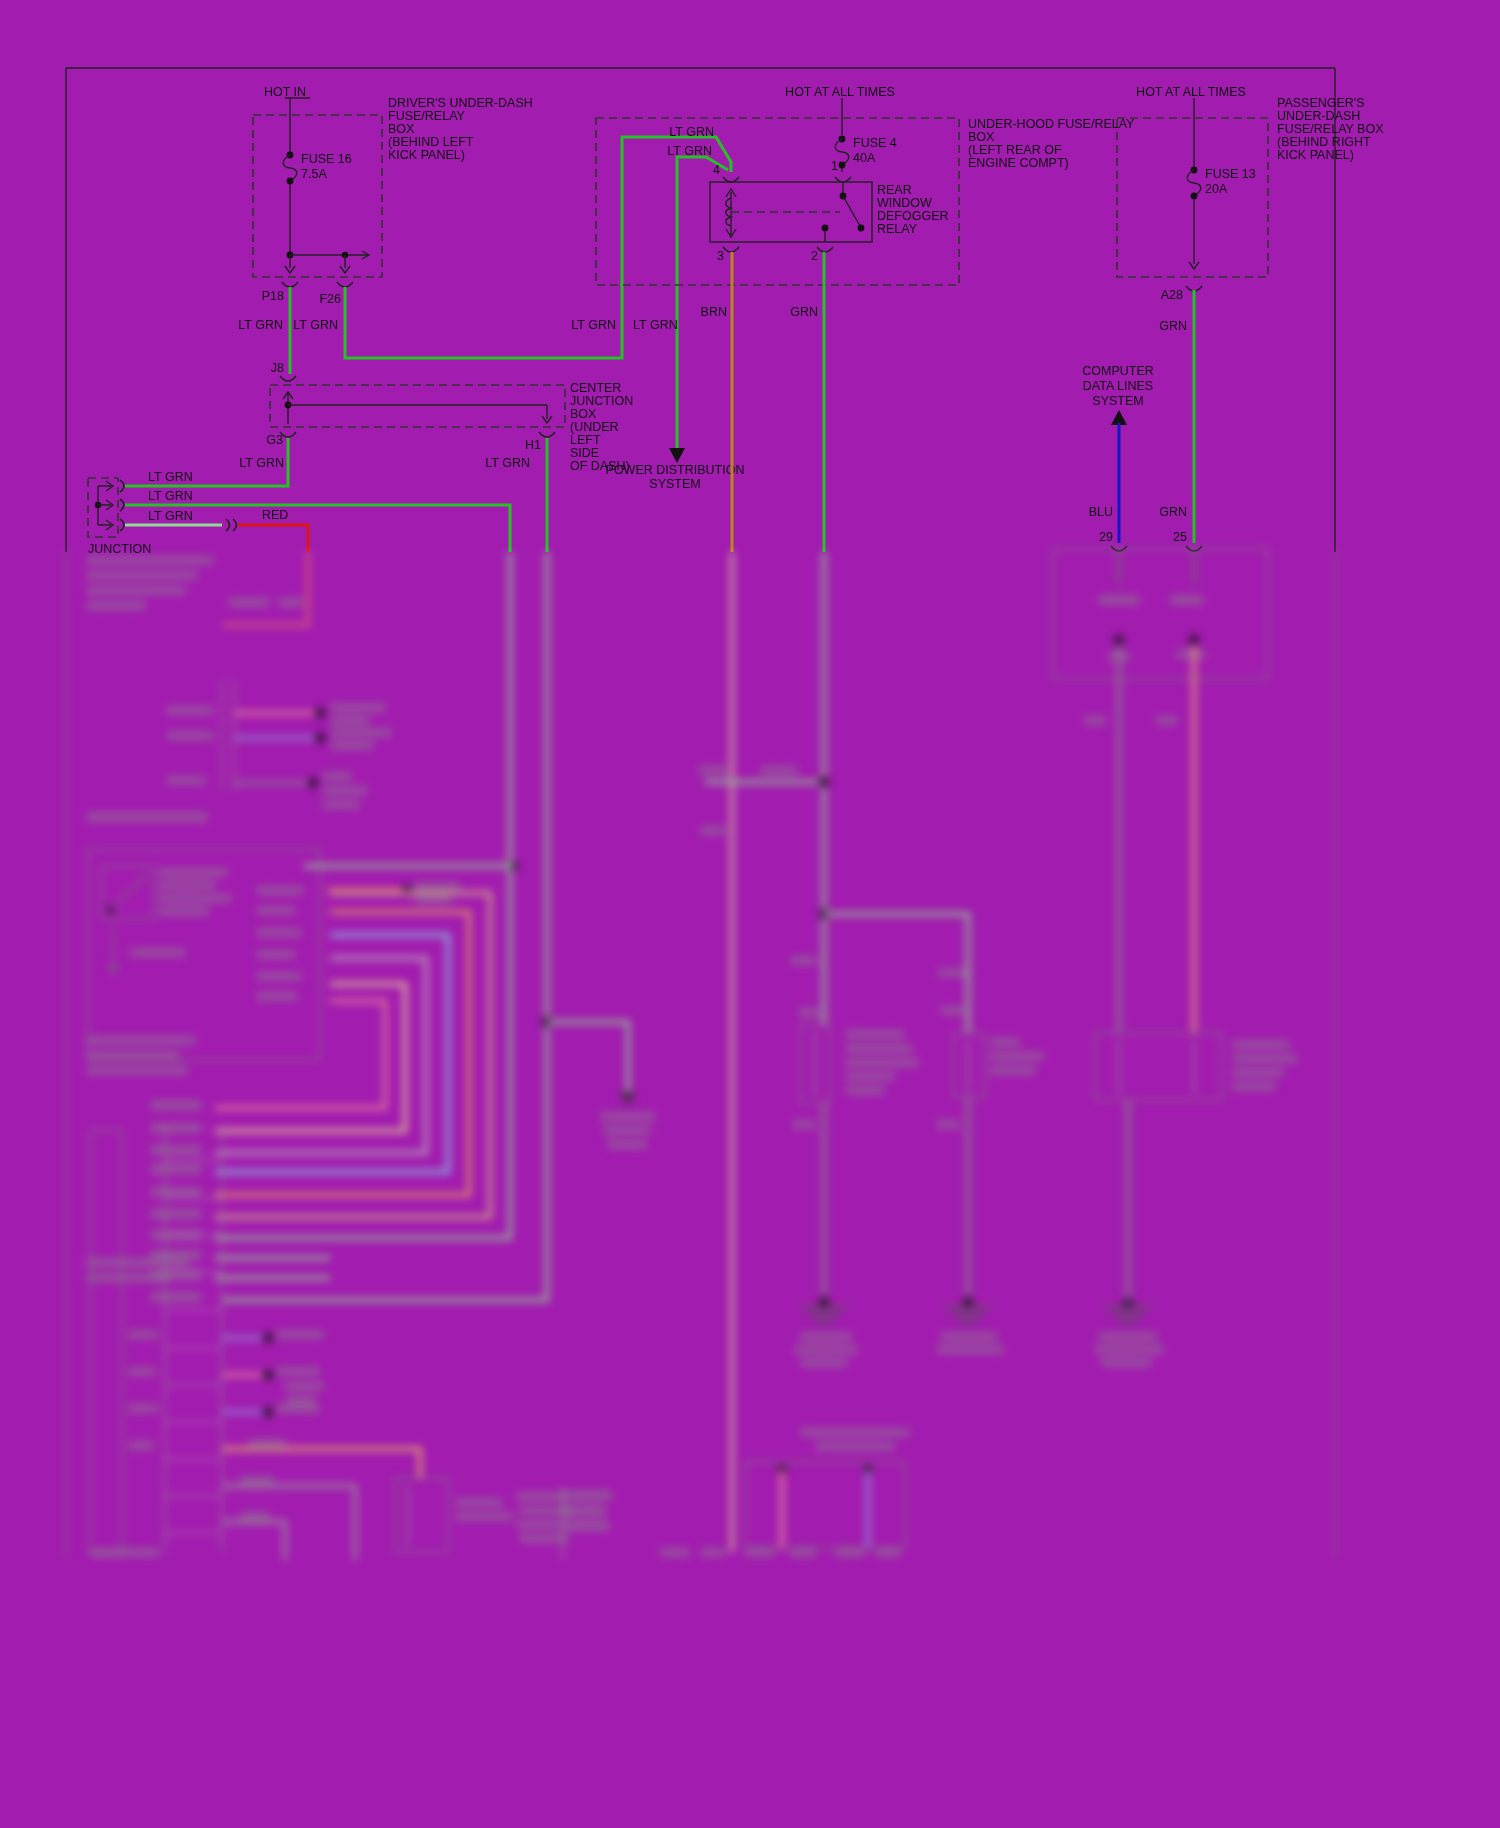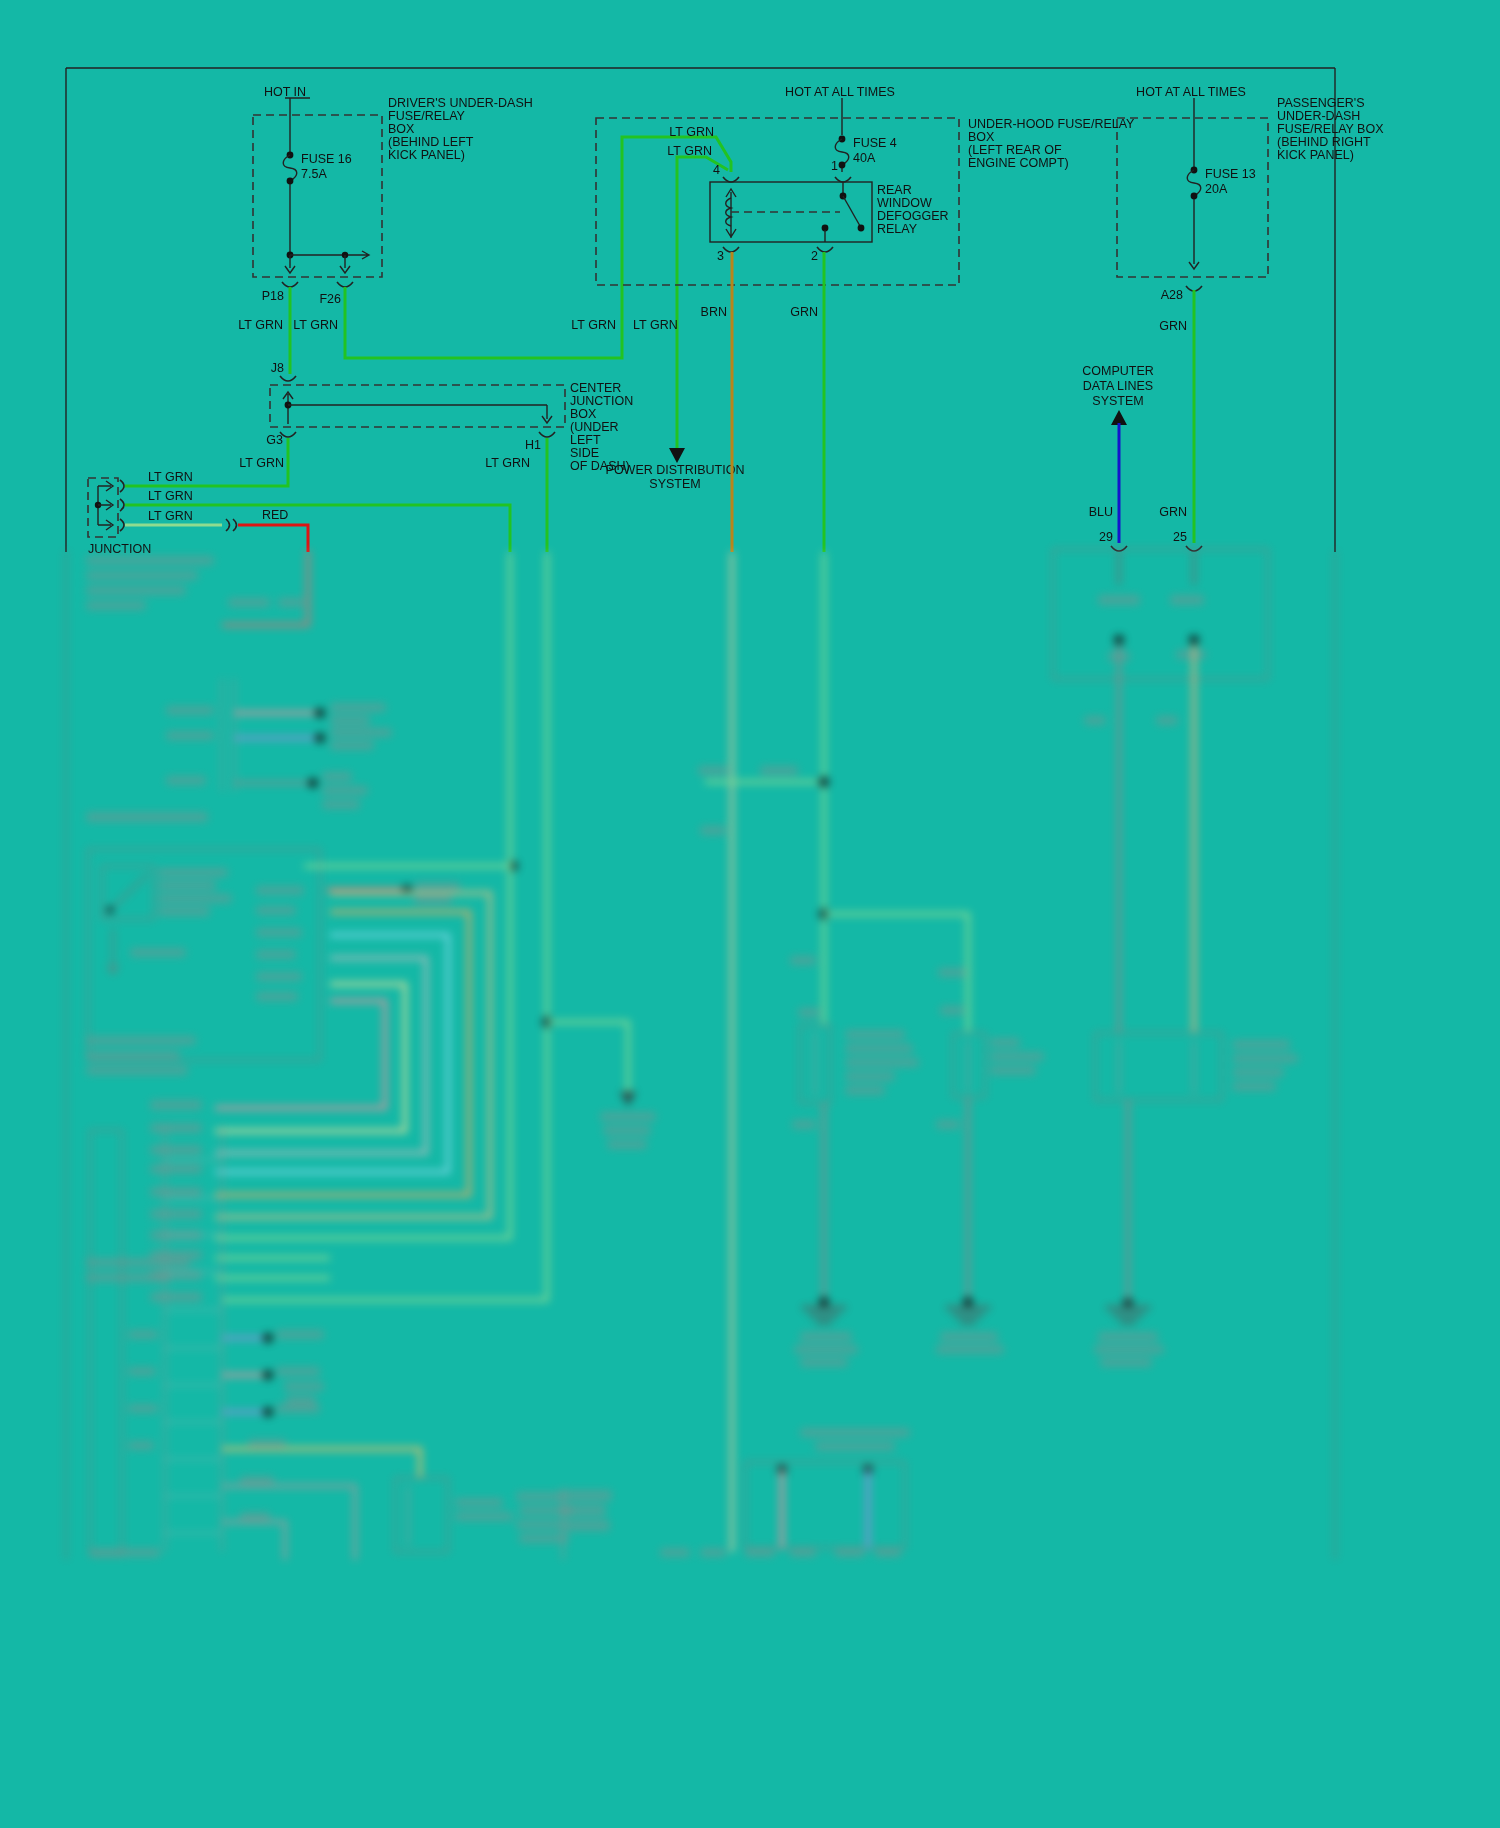--- a/index.html
+++ b/index.html
@@ -1,16 +1,16 @@
 <!DOCTYPE html>
 <html><head>
 <meta charset="utf-8">
 <style>
   html,body{margin:0;padding:0;background:#ffffff;}
-  .page{position:relative;width:1500px;height:1828px;background:#14b8a6;overflow:hidden;
+  .page{position:relative;width:1500px;height:1828px;background:#a21caf;overflow:hidden;
         font-family:"Liberation Sans", sans-serif;}
   svg{position:absolute;left:0;top:0;}
   .t{font-family:"Liberation Sans",sans-serif;font-size:12.5px;fill:#111;}
   .wire{fill:none;stroke-linecap:butt;stroke-linejoin:miter;}
   .dash{fill:none;stroke:#333;stroke-width:1.6;stroke-dasharray:8,5;}
   .thin{fill:none;stroke:#222;stroke-width:1.4;}
   .dot{fill:#111;stroke:none;}
   .arc{fill:none;stroke:#222;stroke-width:1.6;}
   .blurwrap{filter:blur(4.5px);opacity:.82;}
   .sm{fill:#8c8c8c;opacity:.55;}

